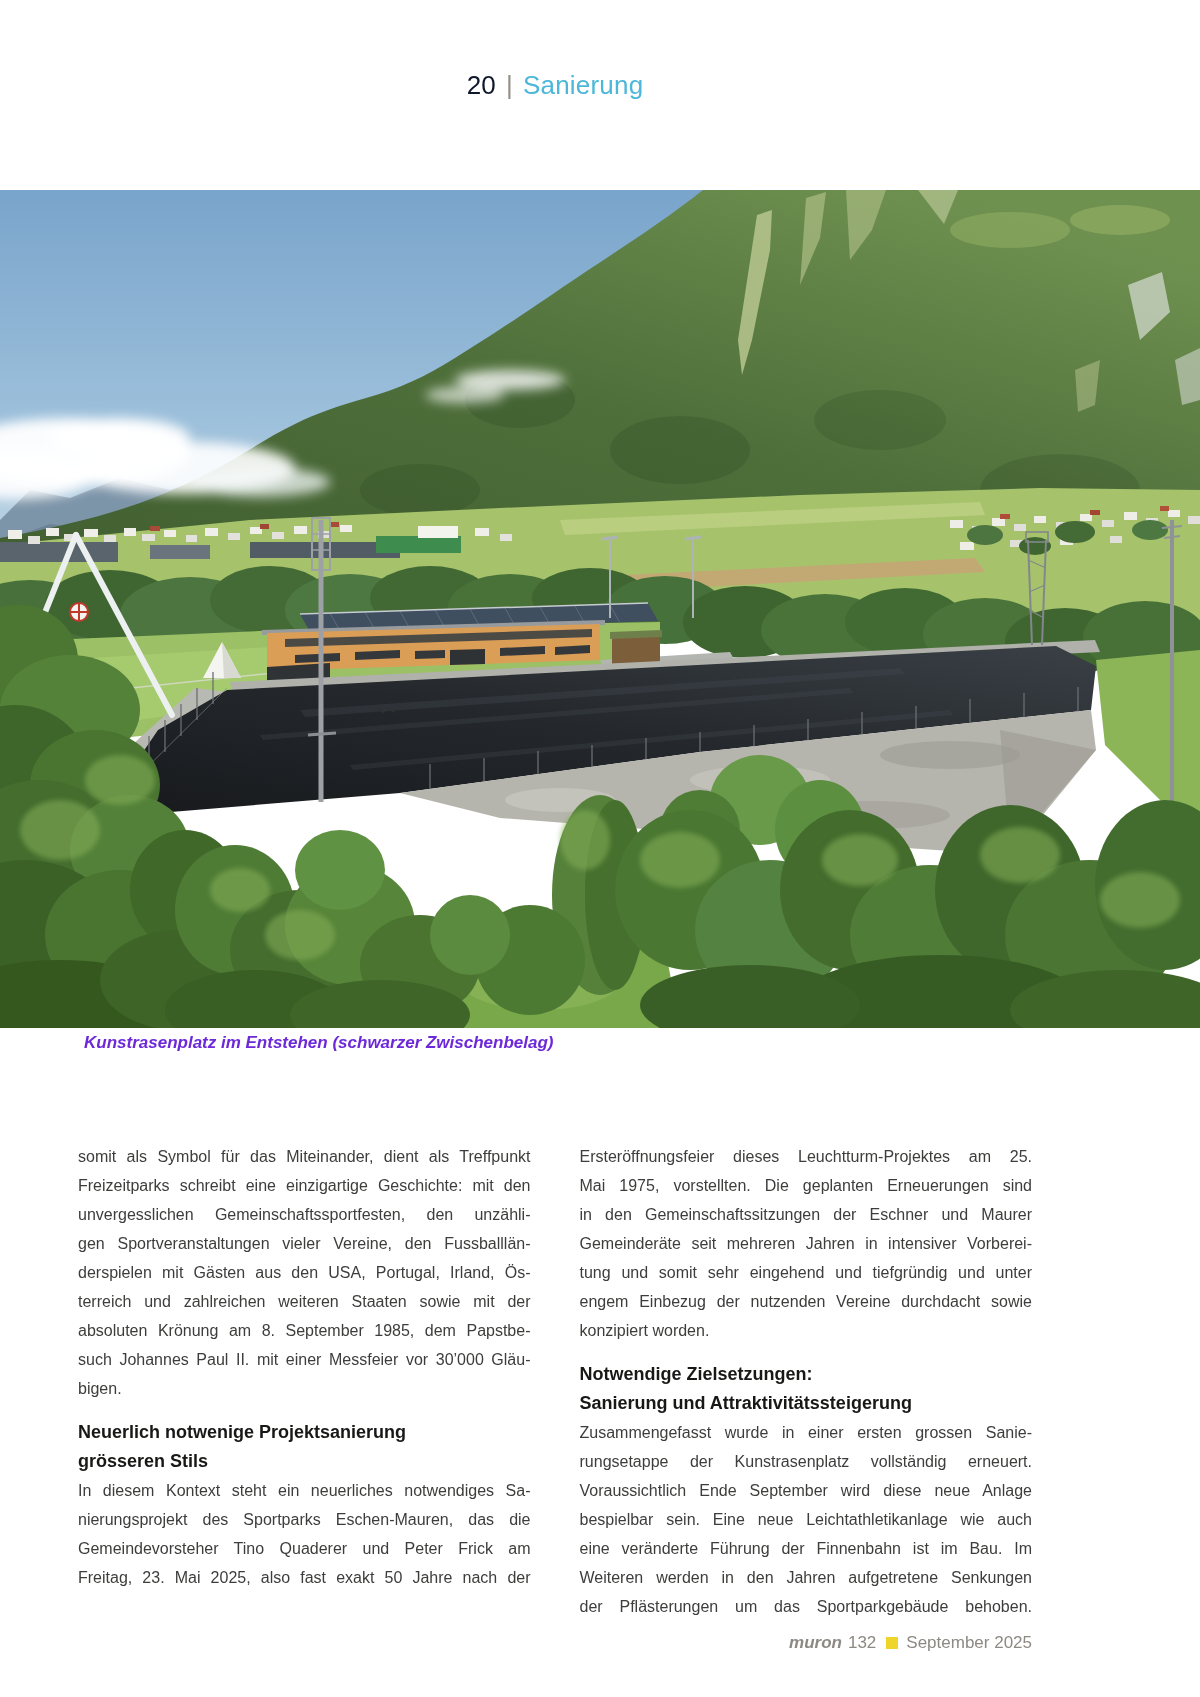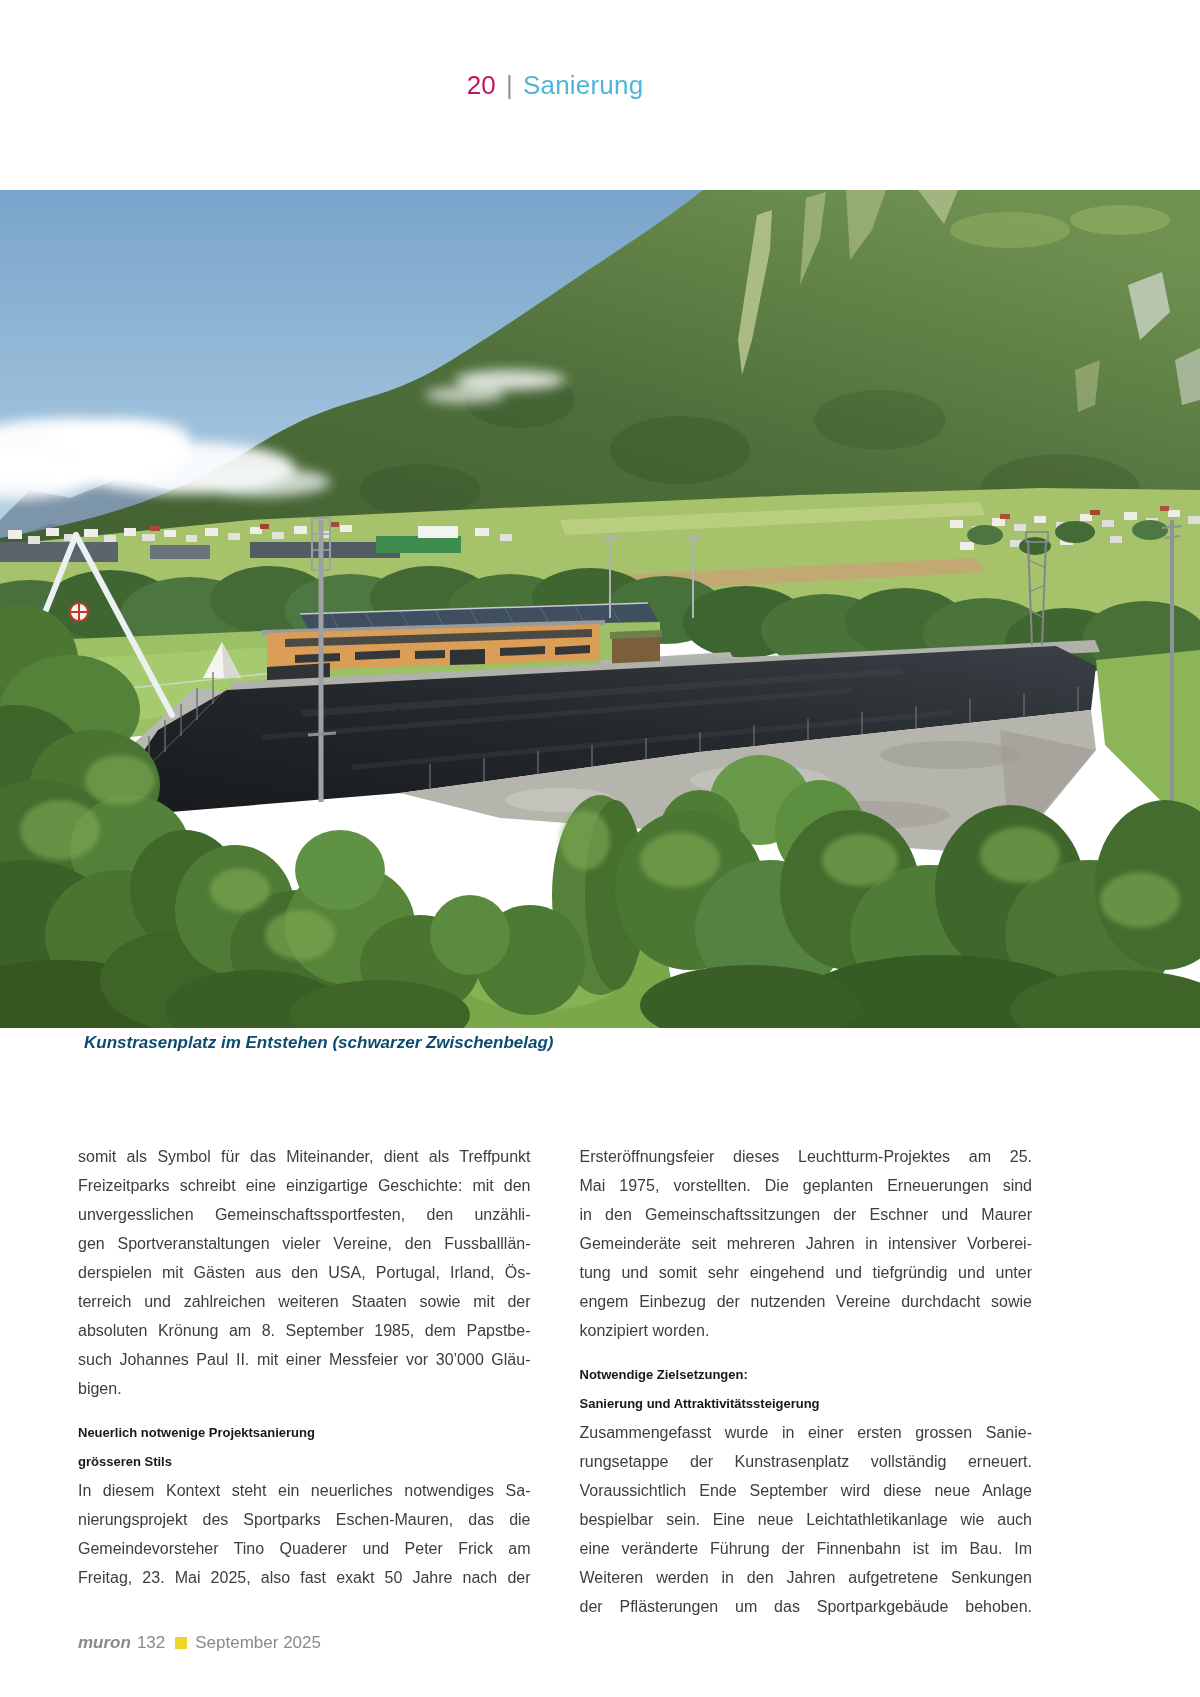--- a/index.html
+++ b/index.html
@@ -3,42 +3,42 @@
 <meta charset="utf-8">
 <style>
   html,body{margin:0;padding:0;}
   body{background:#ffffff;width:1200px;height:1697px;position:relative;
        font-family:"Liberation Sans",sans-serif;color:#3d3d3c;}
   .page{position:absolute;inset:0;width:1200px;height:1697px;background:#fff;overflow:hidden;}
 
   
   .page-header{position:absolute;top:70px;left:78px;width:954px;text-align:center;
                font-size:26px;letter-spacing:.2px;}
-  .page-header .num{color:#be185d;}
+  .page-header .num{color:#0f172a;}
   .page-header .sep{color:#938e87;margin:0 10px;font-weight:300;}
   .page-header .section{color:#4cb7d8;}
 
   
   figure.photo{position:absolute;top:190px;left:0;width:1200px;height:838px;margin:0;}
   figure.photo svg{display:block;width:1200px;height:838px;}
 
   
   .caption{position:absolute;top:1033px;left:84px;font-size:17px;font-weight:bold;
-           font-style:italic;color:#0c4a6e;}
+           font-style:italic;color:#6d28d9;}
 
   
   .columns{position:absolute;top:1142px;left:78px;width:954px;display:flex;gap:49px;}
   .col{width:460px;font-size:16px;line-height:29px;color:#3d3d3c;}
   .line{white-space:nowrap;}
   .line.j{text-align:justify;text-align-last:justify;white-space:normal;}
   .block.heading{margin-top:15px;}
-  .block.heading .line{font-weight:bold;color:#181817;font-size:13px;white-space:nowrap;}
+  .block.heading .line{font-weight:bold;color:#181817;font-size:18px;white-space:nowrap;}
 
   
-  .page-footer{position:absolute;top:1633px;left:78px;width:954px;text-align:left;
+  .page-footer{position:absolute;top:1633px;left:78px;width:954px;text-align:right;
                font-size:17px;color:#8d8983;}
   .page-footer .mag{font-style:italic;font-weight:bold;margin-right:6px;}
   .page-footer .sq{display:inline-block;width:12px;height:12px;background:#eed42b;
                    margin:0 8px 0 10px;vertical-align:-1px;}
 </style>
 </head>
 <body>
 
 <div class="page">
 

